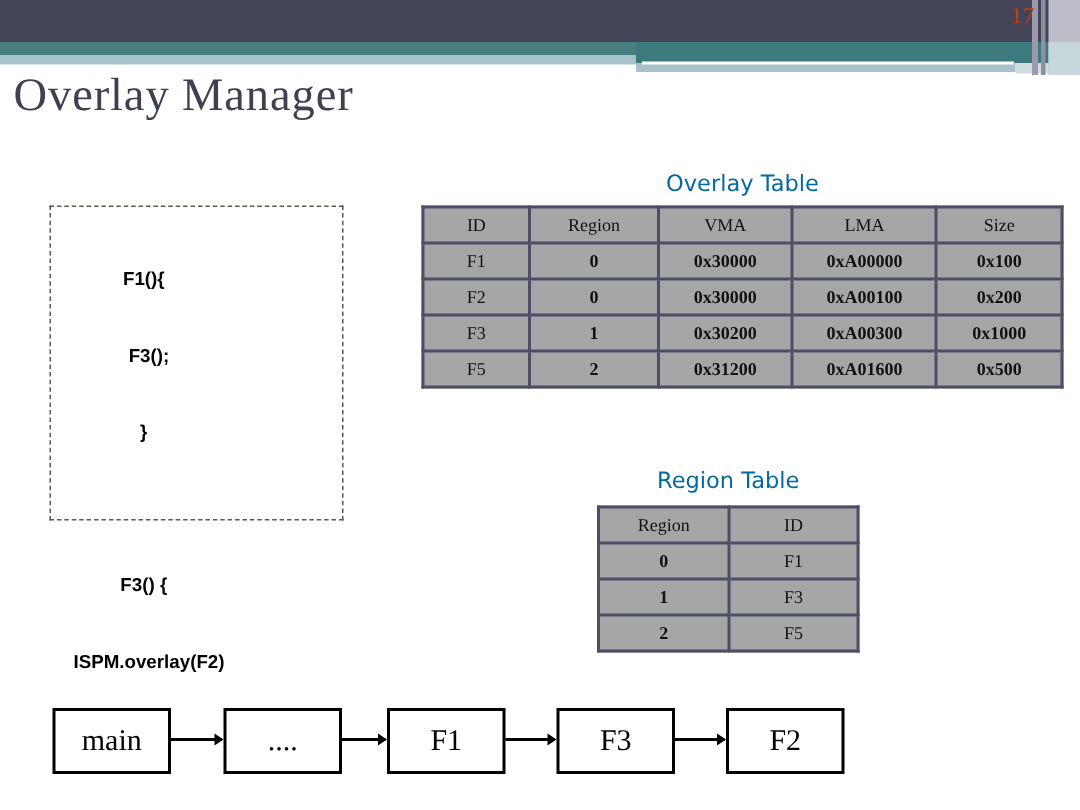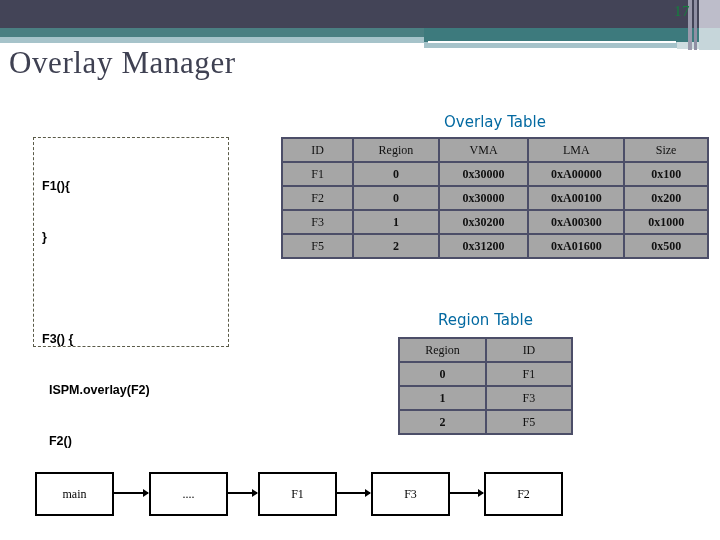--- a/index.html
+++ b/index.html
@@ -70,21 +70,21 @@
   }
   .vbar-a { left: 688px; width: 4px; background: #9a9aac; }
   .vbar-b { left: 694px; width: 3px; background: #8f8fa3; }
   .vbar-c { left: 699px; width: 21px; background: #bdbdca; }
   .vbar-c2 { left: 699px; top: 28px; height: 22px; width: 21px; background: #c6d6da; }
 
   #page-number {
     position: absolute;
     right: 30px;
     top: 3px;
-    color: #15803d;
+    color: #c2410c;
     font-family: "Liberation Serif", serif;
     font-size: 15px;
     letter-spacing: 0.5px;
     z-index: 5;
     text-align: center;
   }
 
   
   #slide-title {
     position: absolute;
@@ -111,21 +111,21 @@
     position: absolute;
     left: 8px;
     top: 6px;
     font-family: "Liberation Sans", sans-serif;
     font-size: 12.5px;
     font-weight: bold;
     color: #000000;
     line-height: 17px;
     white-space: pre;
   }
-  .code-line { white-space: pre; }
+  .code-line { white-space: pre; text-align: center; }
   .code-blank { height: 17px; }
 
   
   .tbl-caption {
     position: absolute;
     font-family: "DejaVu Sans", sans-serif;
     font-size: 15px;
     font-weight: 400;
     color: #0369a1;
     text-align: center;
@@ -198,21 +198,21 @@
     top: 0;
     width: 79px;
     height: 44px;
     border: 2px solid #000000;
     background: #ffffff;
     box-sizing: border-box;
     display: flex;
     align-items: center;
     justify-content: center;
     font-family: "Liberation Serif", serif;
-    font-size: 12px;
+    font-size: 20px;
     color: #000000;
   }
   .flow-arrow {
     position: absolute;
     top: 20px;
     height: 2px;
     background: #000000;
   }
   .flow-arrow::after {
     content: "";
@@ -250,20 +250,21 @@
   <div class="vbar vbar-a"></div>
   <div class="vbar vbar-b"></div>
 </div>
 <div id="page-number">17</div>
 
 <div id="slide-title">Overlay Manager</div>
 
 <div id="code-box">
   <div class="code-lines">
     <div class="code-line">F1(){</div>
+    <div class="code-line">  F3();</div>
     <div class="code-line">}</div>
     <div class="code-line code-blank"></div>
     <div class="code-line">F3() {</div>
     <div class="code-line">  ISPM.overlay(F2)</div>
     <div class="code-line">  F2()</div>
     
     
     
   </div>
 </div>

